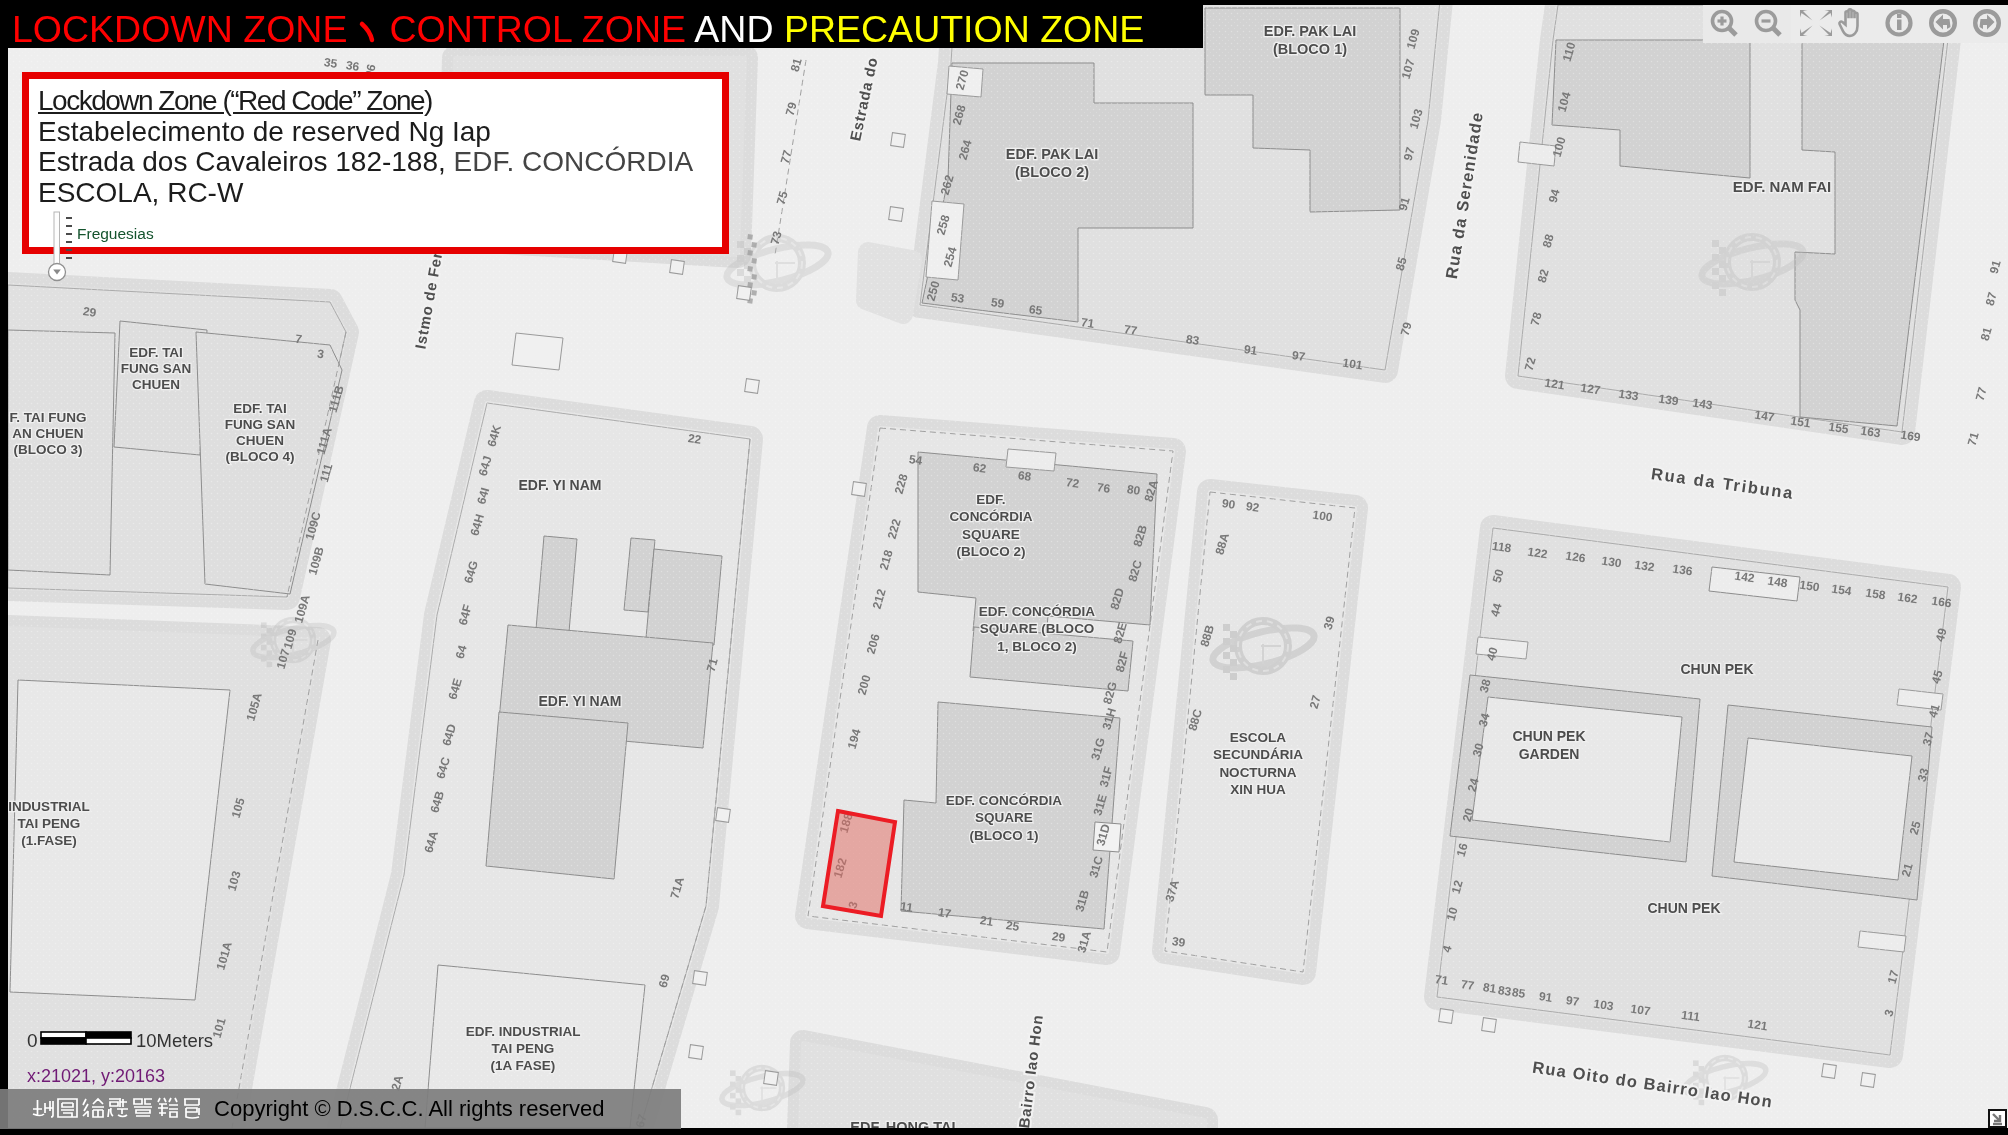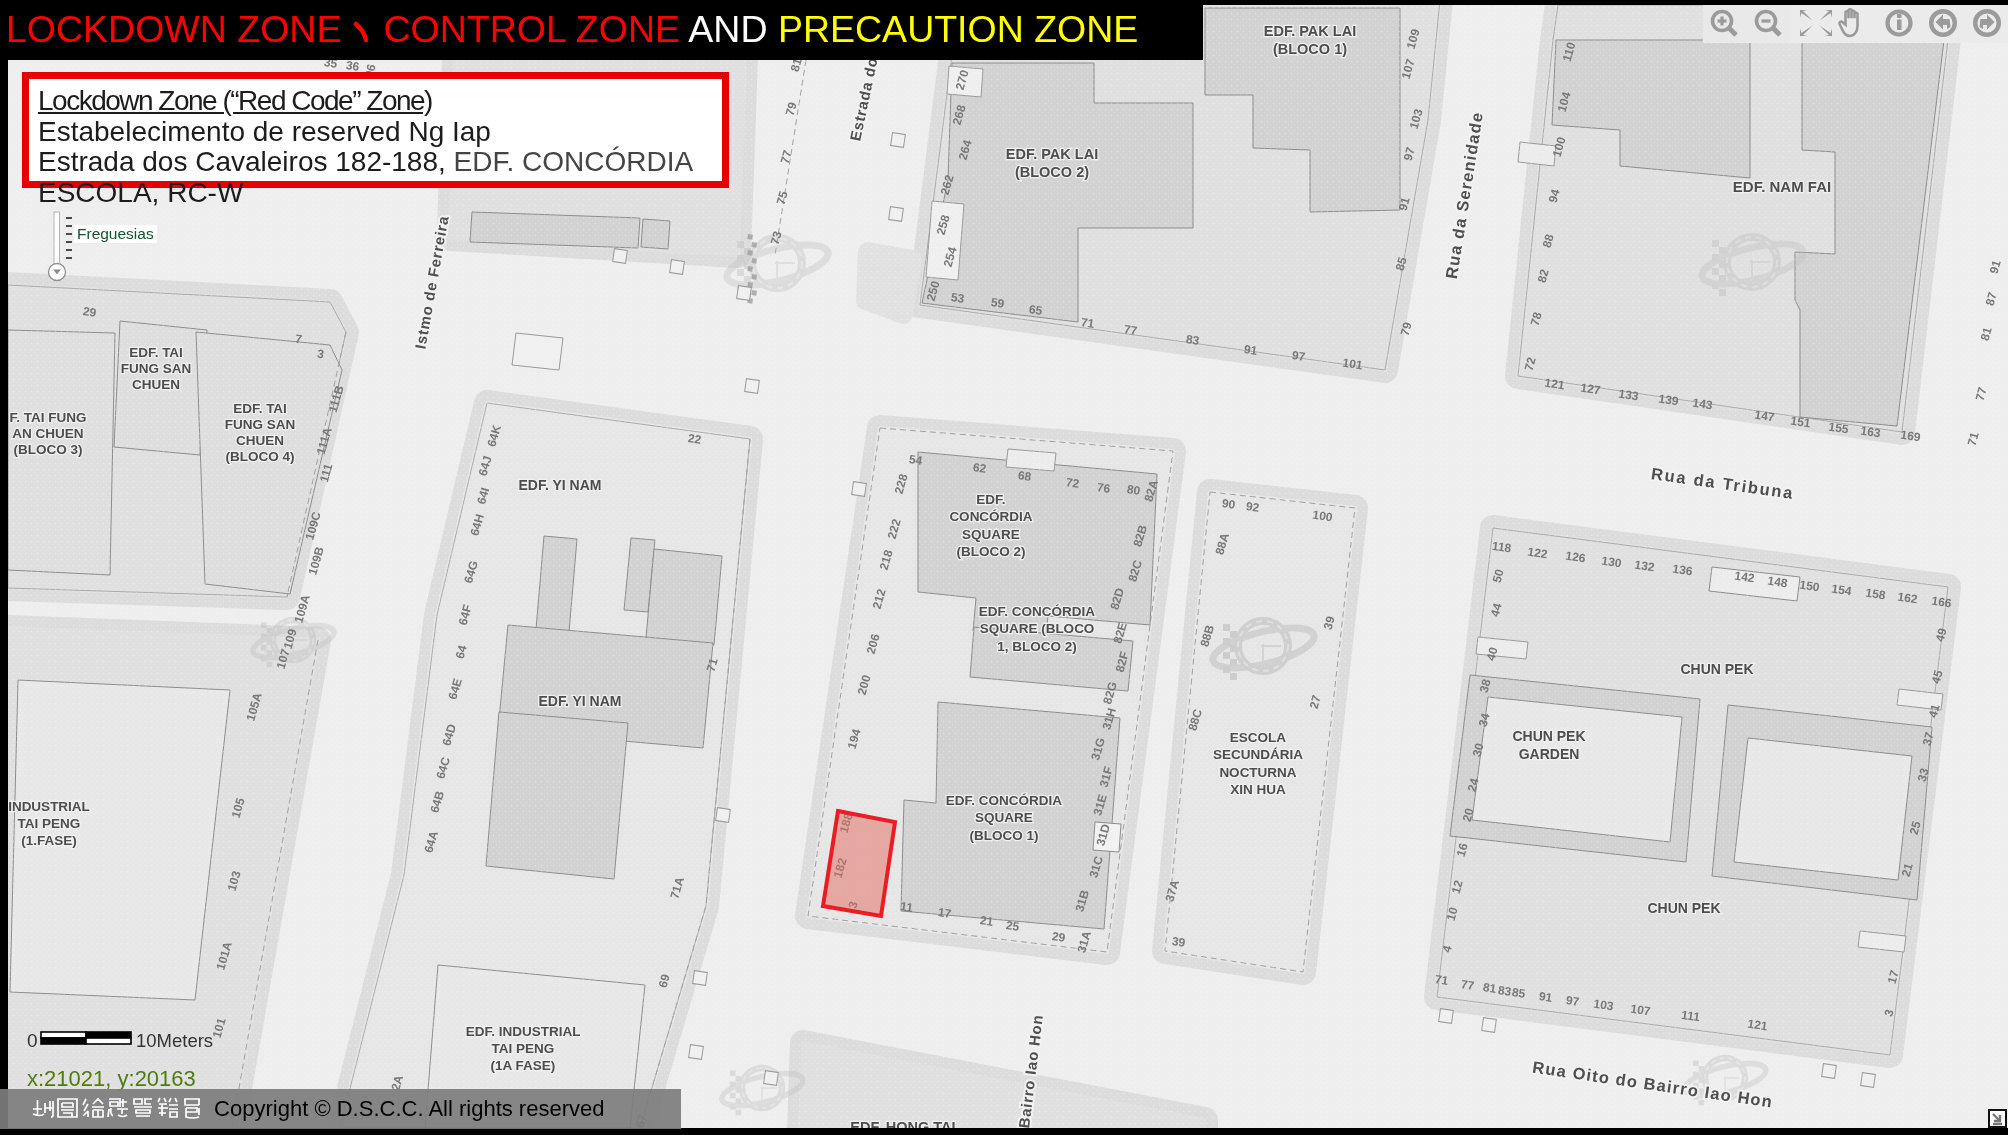--- a/index.html
+++ b/index.html
@@ -426,26 +426,26 @@
     <text x="437" y="283" transform="rotate(-80 437 283)" font-size="15" font-weight="bold" fill="#4f4f4f" text-anchor="middle" letter-spacing="0.8" paint-order="stroke" stroke="#f2f2f2" stroke-width="4">Istmo de Ferreira</text>
     <text x="869" y="100" transform="rotate(-78 869 100)" font-size="15" font-weight="bold" fill="#4f4f4f" text-anchor="middle" letter-spacing="0.8" paint-order="stroke" stroke="#f2f2f2" stroke-width="4">Estrada do</text>
     <text x="1036" y="1072" transform="rotate(-83 1036 1072)" font-size="15" font-weight="bold" fill="#4f4f4f" text-anchor="middle" letter-spacing="0.8" paint-order="stroke" stroke="#f2f2f2" stroke-width="4">Bairro Iao Hon</text>
     <path d="M838.0,811.0 L895.0,822.0 L881.0,916.0 L823.0,906.0 Z" fill="rgba(226,110,100,0.52)" stroke="#ec1c24" stroke-width="4" stroke-linejoin="miter"></path>
   </svg>
 
 <div class="abs" style="left:0;top:0;width:2008px;height:5px;background:#000"></div>
 <div class="abs" style="left:0;top:0;width:8px;height:1135px;background:#000"></div>
 <div class="abs" style="left:0;top:1128px;width:2008px;height:7px;background:#000"></div>
 
-<div class="abs" style="left:0;top:0;width:1203px;height:60px;background:#000;color:#f00;
-font-size:37.5px;line-height:58px;white-space:nowrap;padding-left:6px;box-sizing:border-box">LOCKDOWN ZONE<svg width="42" height="34" viewBox="0 0 42 34" style="vertical-align:-8px">
+<div class="abs" style="left:0;top:0;width:1203px;height:48px;background:#000;color:#f00;
+font-size:37.5px;line-height:58px;white-space:nowrap;padding-left:12px;box-sizing:border-box">LOCKDOWN ZONE<svg width="42" height="34" viewBox="0 0 42 34" style="vertical-align:-8px">
       <path d="M15,8 q8,7 10,16" stroke="#f00" stroke-width="4.5" fill="none" stroke-linecap="round"></path>
     </svg>CONTROL ZONE <span style="color:#fff">AND</span> <span style="color:#ffff00">PRECAUTION ZONE</span></div>
 
-<div class="abs" style="left:22px;top:72px;width:707px;height:116px;background:#fff;border:7px solid #e60000;box-sizing:border-box;padding:7px 0 8px 9px;font-size:28px;line-height:30.5px;color:#1c1c1c">
+<div class="abs" style="left:22px;top:72px;width:707px;height:182px;background:#fff;border:7px solid #e60000;box-sizing:border-box;padding:7px 0 8px 9px;font-size:28px;line-height:30.5px;color:#1c1c1c">
 <div style="letter-spacing:-1.5px"><span style="text-decoration:underline">Lockdown Zone (“Red Code” Zone)</span></div>
 <div>Estabelecimento de reserved Ng Iap</div>
 <div>Estrada dos Cavaleiros 182-188, <span style="color:#444">EDF. CONCÓRDIA</span></div>
 <div>ESCOLA, RC-W</div>
 </div>
 
 <svg class="abs" style="left:40px;top:210px" width="140" height="80" xmlns="http://www.w3.org/2000/svg">
 <rect x="14" y="2" width="5.5" height="53" fill="#fdfdfd" stroke="#b5b5b5" stroke-width="1"></rect>
 <g stroke="#4a4a4a" stroke-width="2">
 <line x1="26" y1="8" x2="32" y2="8"></line>
@@ -497,21 +497,21 @@
 <svg class="abs" style="left:24px;top:1026px" width="250" height="28" xmlns="http://www.w3.org/2000/svg">
 <text x="3" y="21" font-size="19" fill="#333">0</text>
 <g stroke="#000" stroke-width="1.6">
 <rect x="17" y="6" width="45" height="6" fill="#fff"></rect>
       <rect x="62" y="6" width="45" height="6" fill="#000"></rect>
 <rect x="17" y="12" width="45" height="6" fill="#000"></rect>
       <rect x="62" y="12" width="45" height="6" fill="#fff"></rect>
 </g>
 <text x="112" y="21" font-size="18.5" fill="#333">10Meters</text>
 </svg>
-<div class="abs" style="left:27px;top:1066px;font-size:22px;color:#4d7c0f">x:21021, y:20163</div>
+<div class="abs" style="left:27px;top:1066px;font-size:18px;color:#701a75">x:21021, y:20163</div>
 
 <div class="abs" style="left:0;top:1089px;width:681px;height:40px;background:rgba(125,125,125,0.92);color:#000000;font-size:22px;line-height:40px;padding-left:30px;box-sizing:border-box;white-space:nowrap"><svg width="178" height="30" viewBox="0 0 178 30" style="vertical-align:-7px" xmlns="http://www.w3.org/2000/svg">
       <g transform="translate(1,2)" stroke="#fff" stroke-width="1.7" fill="none">
         <path d="M2,14 h9 M6.5,5 v16 M2,19 q8,3 11,0 M14,8 v10 M19,6 v10 M14,13 h8 M22,6 v14 q0,2 -2,2"></path>
       </g>
       <g transform="translate(26,2)" stroke="#fff" stroke-width="1.7" fill="none">
         <path d="M2,4 h19 v18 h-19 z M6,8 h11 M6,8 v4 h11 v-4 M5,15 h13 M7,18 h9 v4"></path>
       </g>
       <g transform="translate(51,2)" stroke="#fff" stroke-width="1.7" fill="none">
         <path d="M5,4 l-3,6 M7,9 l-4,7 M2,21 l5,-5 M7,16 v6 M12,9 l5,-5 l5,5 M11,12 h12 M12,15 h10 M12,15 v7 h10 v-7 M17,15 v7"></path>

